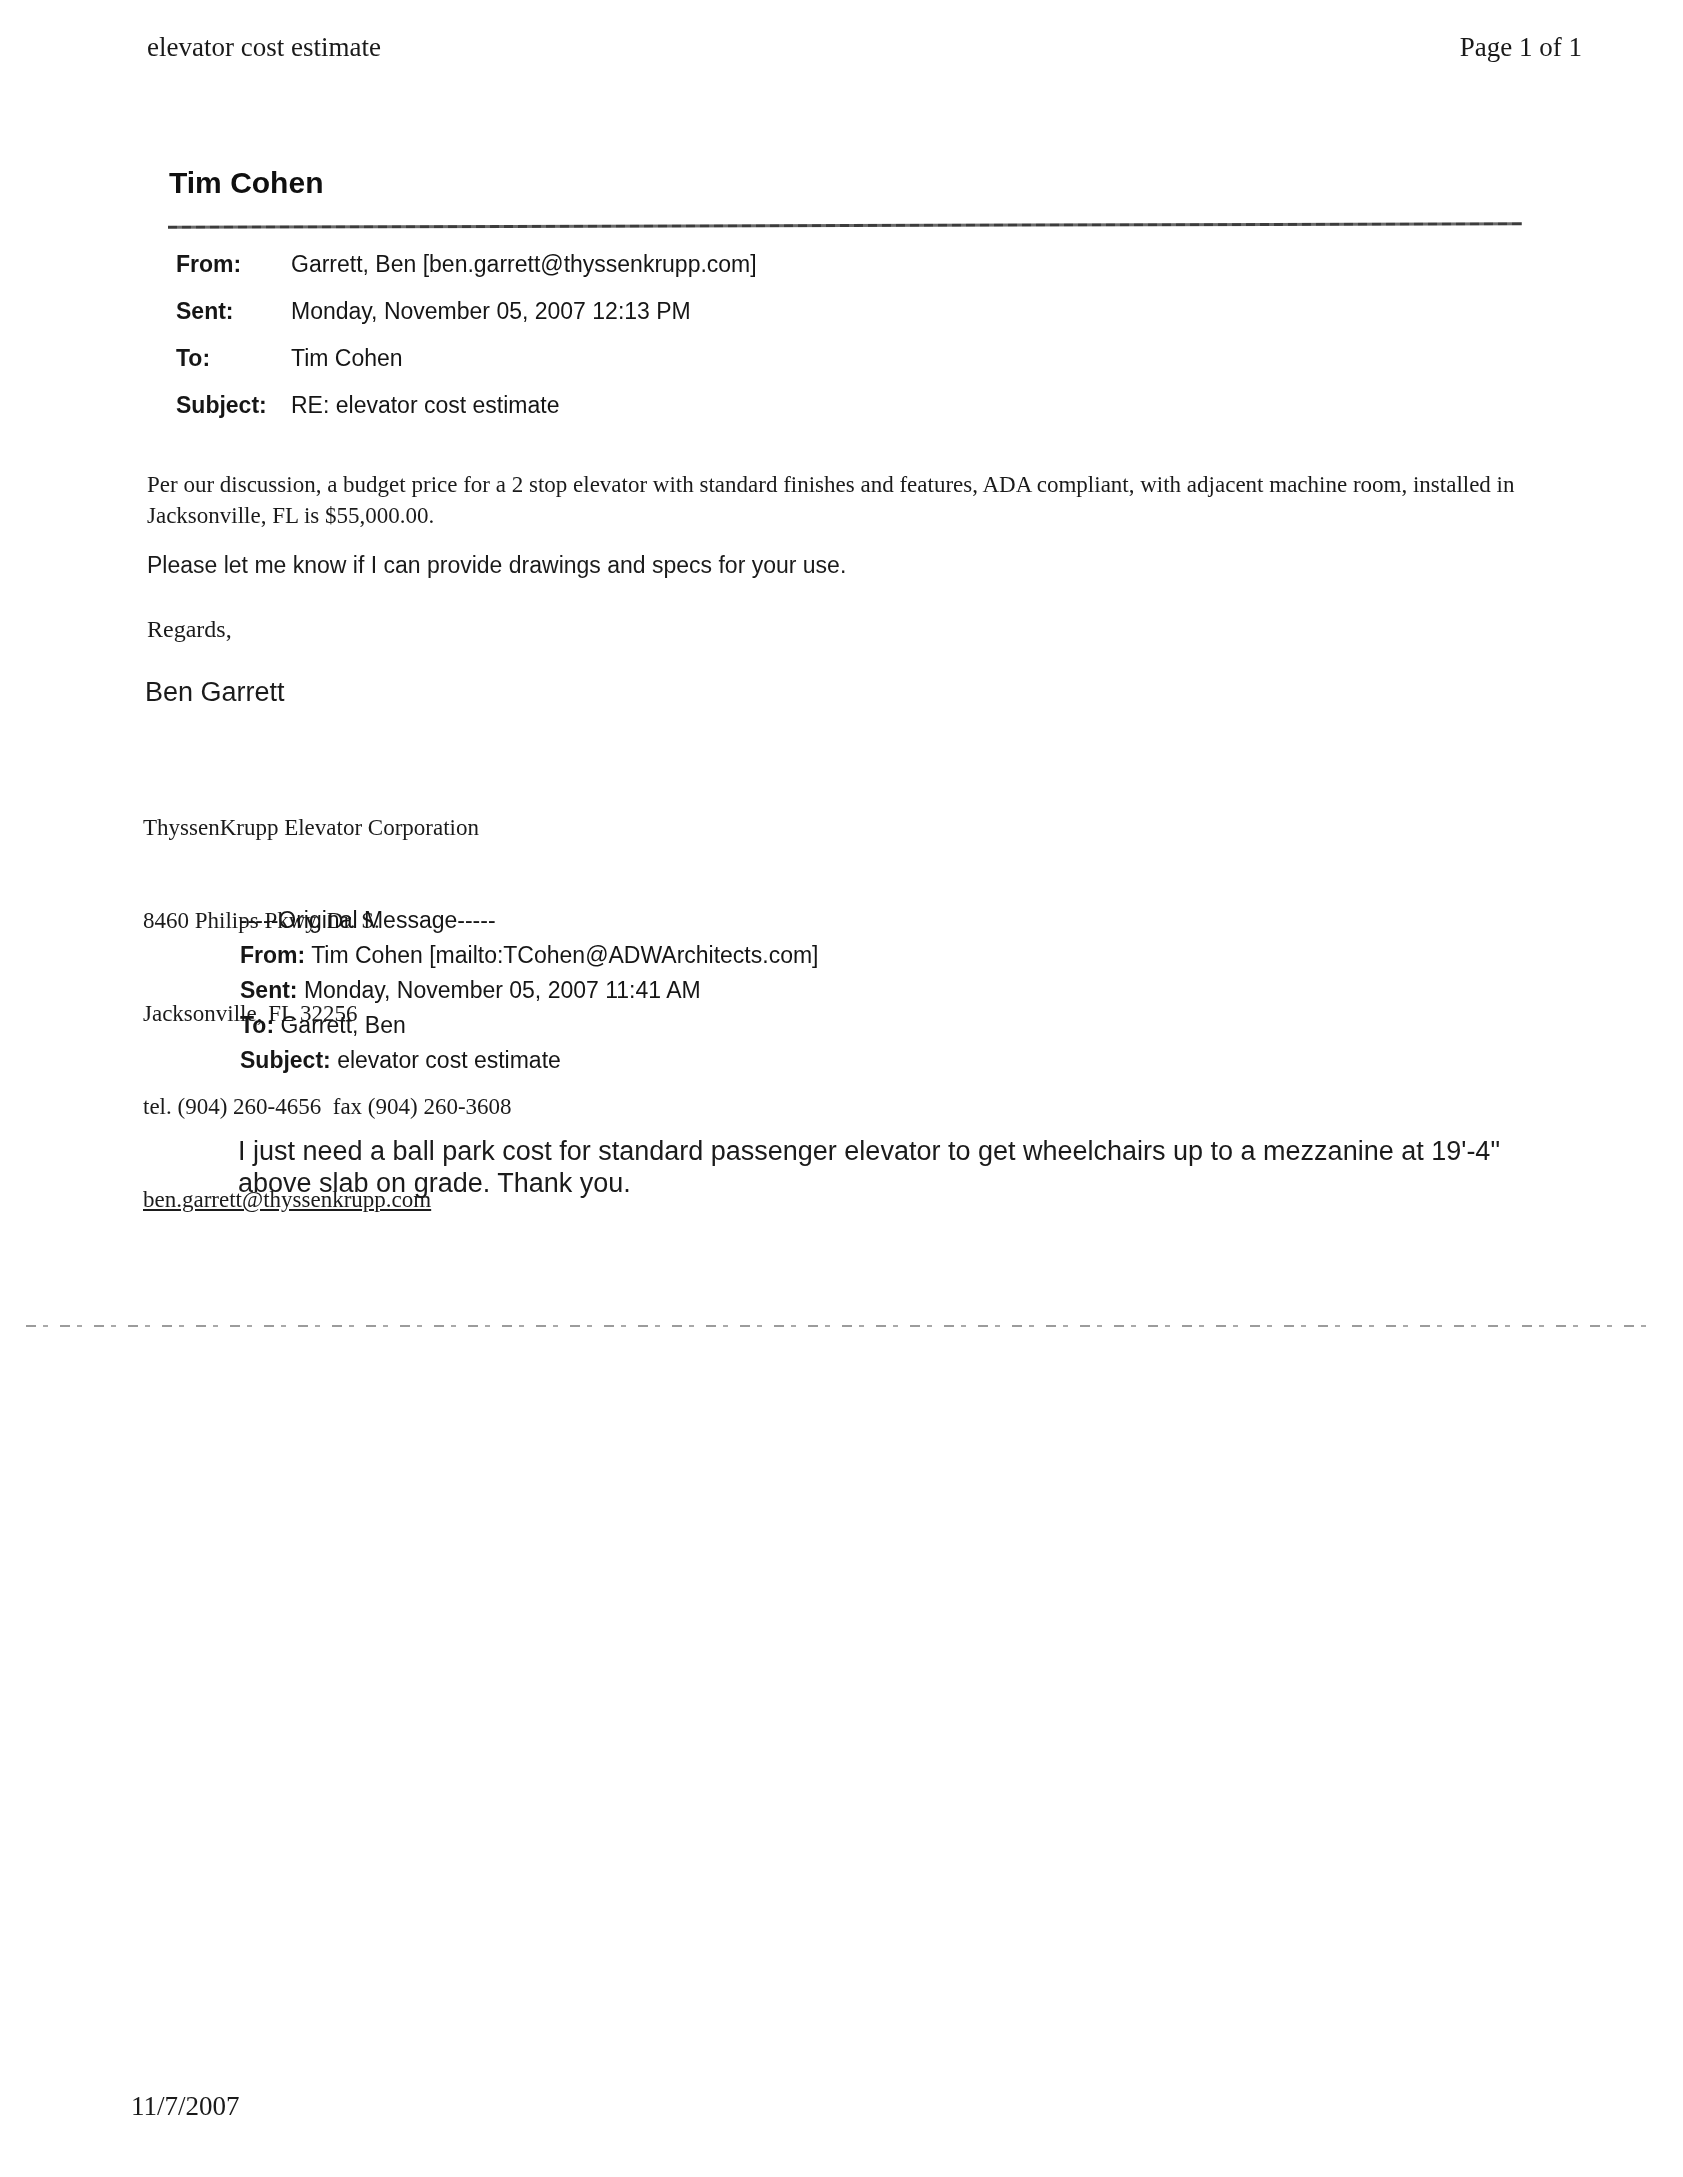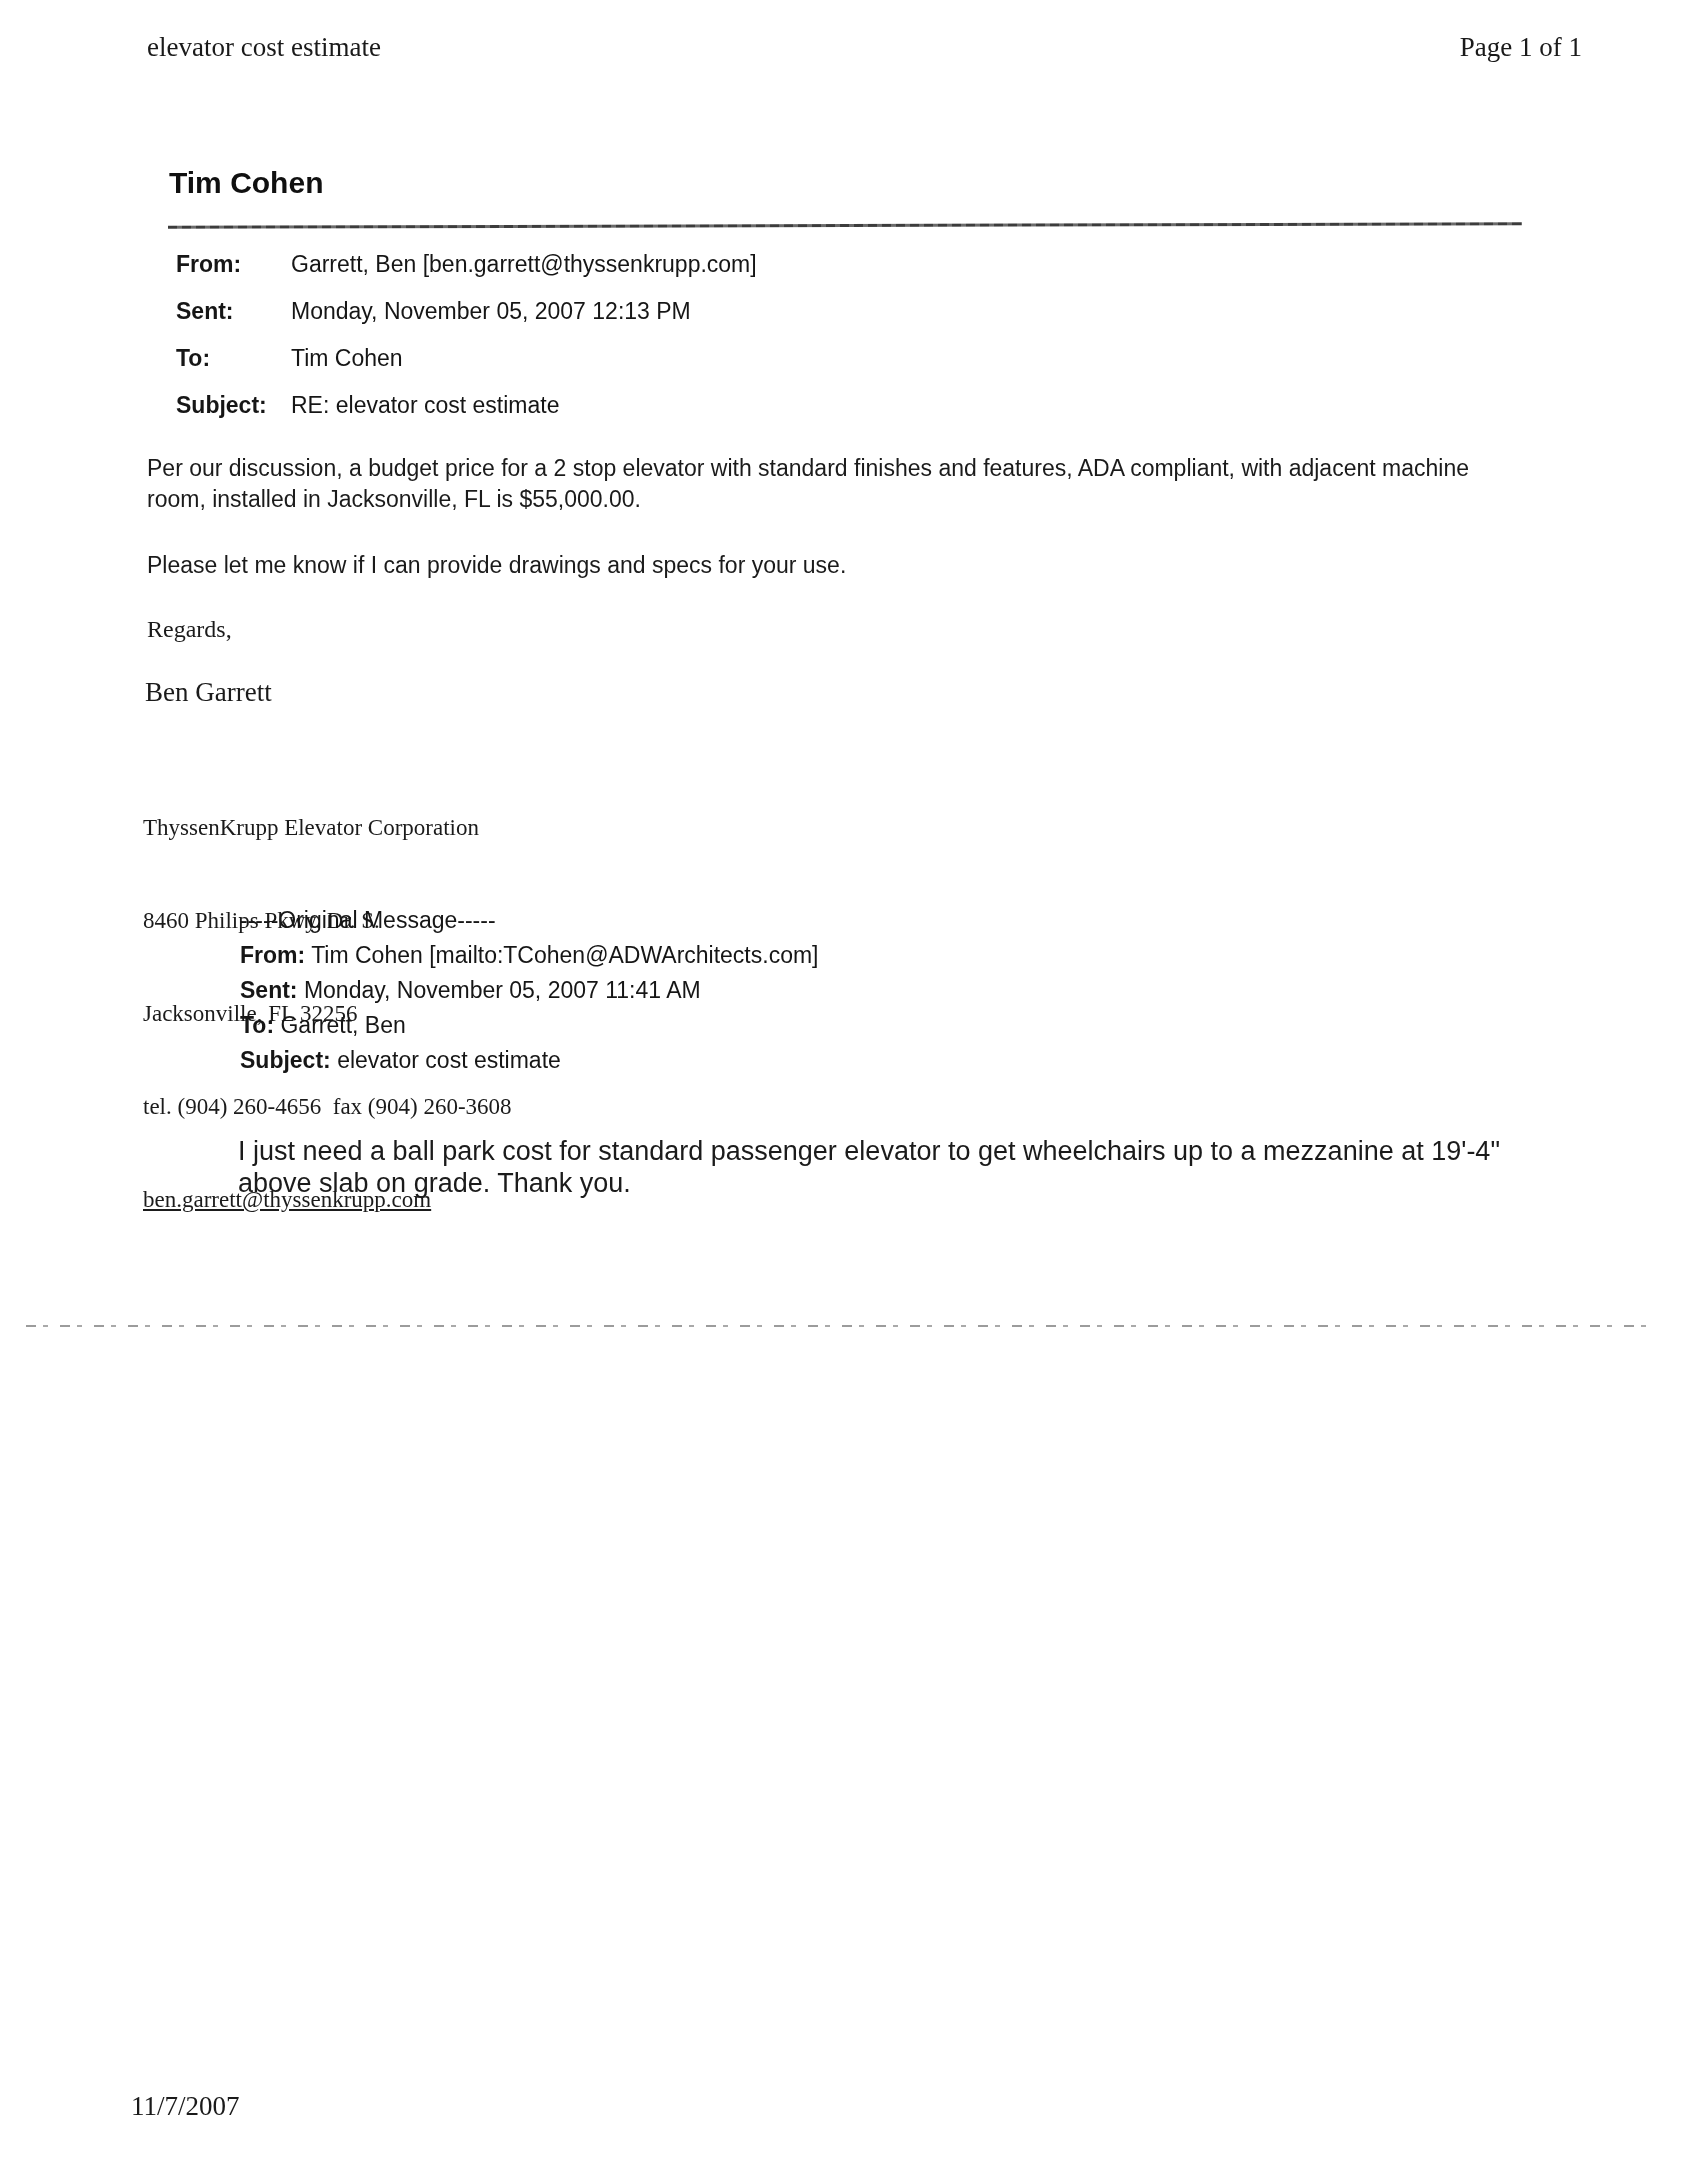--- a/index.html
+++ b/index.html
@@ -67,37 +67,37 @@
   .header-fields .lbl { font-weight: bold; }
 
   .body-par {
     position: absolute;
     left: 147px;
     width: 1381px;
     font-size: 23px;
     line-height: 31px;
     color: #1b1b1b;
   }
-  .p1 { top: 453px; }
+  .p1 { top: 469px; font-family: Liberation Serif, serif; }
   .p2 { top: 550px; }
 
   .closing {
     position: absolute;
     left: 147px;
     top: 616px;
     font-family: "Liberation Serif", serif;
     font-size: 24px;
     color: #1b1b1b;
     text-align: center;
   }
   .sig-name {
     position: absolute;
     left: 145px;
     top: 677px;
-    font-family: Liberation Serif, serif;
+    font-family: Liberation Sans, sans-serif;
     font-size: 27px;
     color: #1b1b1b;
   }
 
   .sig-block {
     position: absolute;
     left: 143px;
     top: 750px;
     font-family: "Liberation Serif", serif;
     font-size: 23px;

